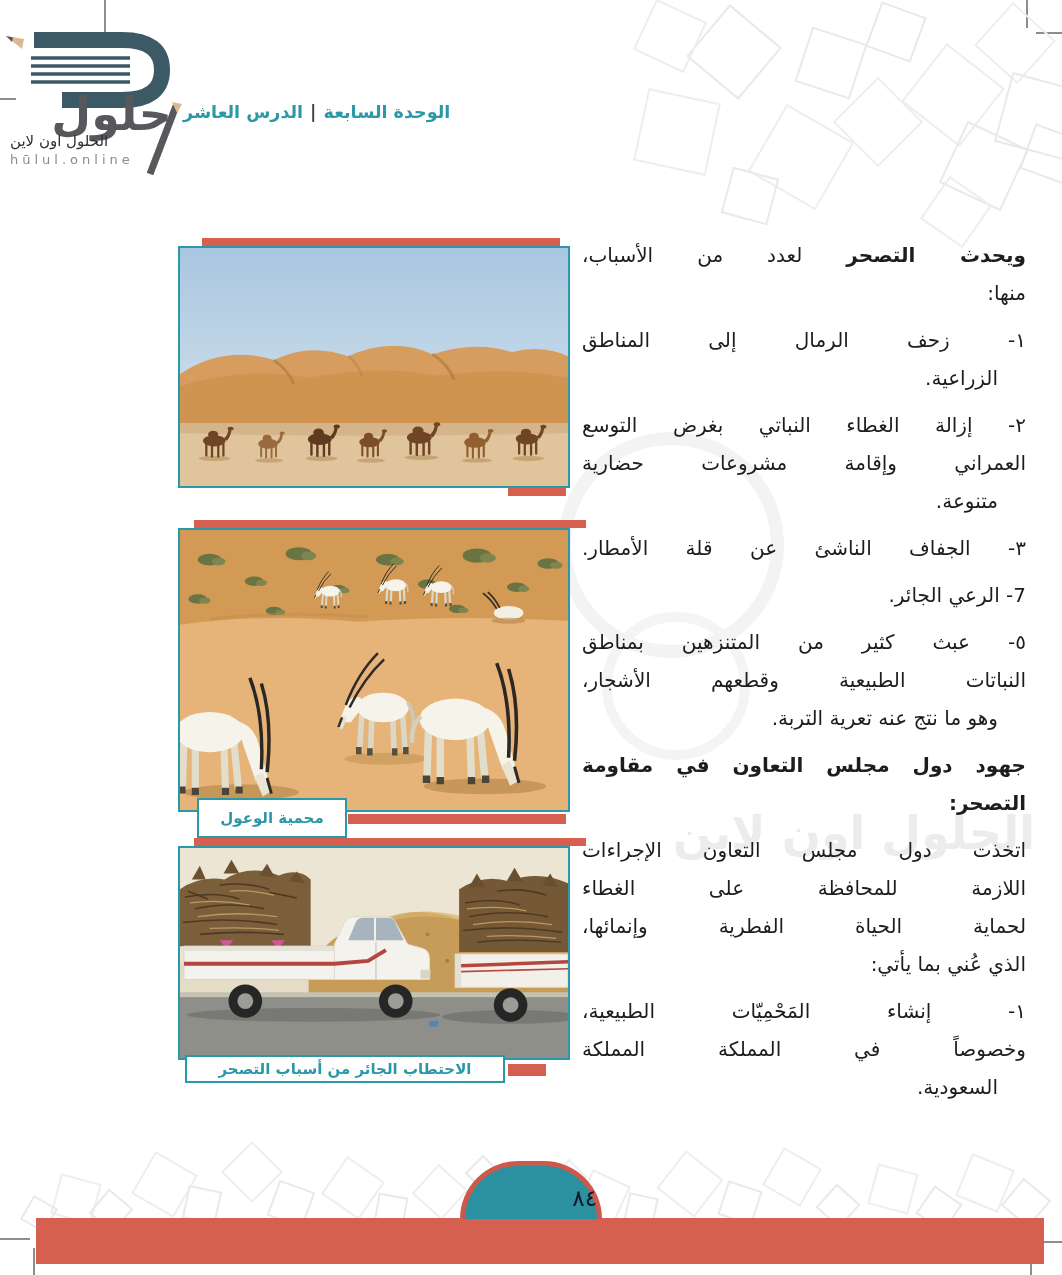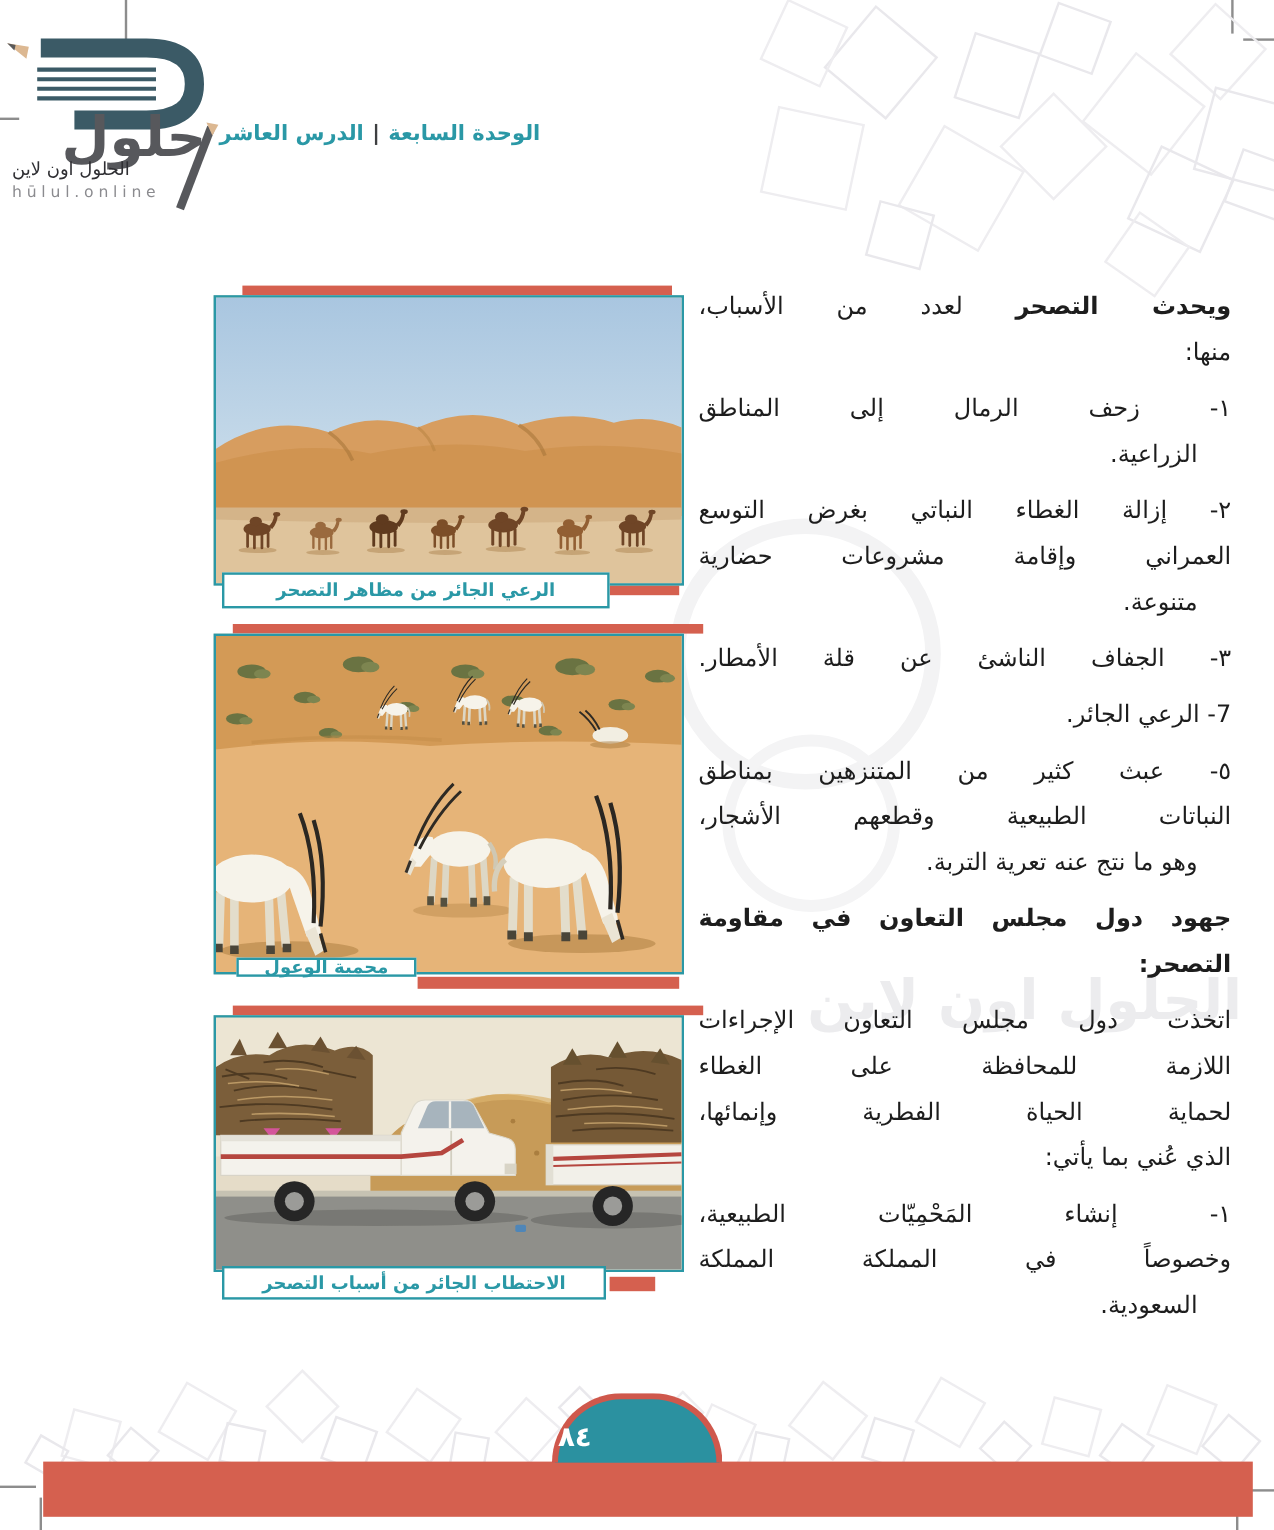--- a/index.html
+++ b/index.html
@@ -34,22 +34,22 @@
   .bold{font-weight:bold;}
   
   .wm-circle{position:absolute;border-radius:50%;z-index:0;}
   .wm-text{position:absolute;left:575px;top:806px;width:460px;direction:rtl;z-index:0;
            font-size:46px;font-weight:bold;color:#ececee;letter-spacing:2px;}
   
   .footer-bar{position:absolute;left:36px;top:1218px;width:1008px;height:46px;background:#d5604f;z-index:2;}
   .pagenum-circle{position:absolute;left:460px;top:1161px;width:142px;height:58px;box-sizing:border-box;
                   background:#2b91a0;border:5px solid #cf584c;border-bottom:none;
                   border-radius:142px 142px 0 0;z-index:3;
-                  display:flex;align-items:flex-end;justify-content:flex-start;
-                  color:#ffffff;font-size:23px;font-weight:bold;padding-bottom:8px;}
+                  display:flex;align-items:flex-end;justify-content:flex-end;
+                  color:#0f172a;font-size:23px;font-weight:normal;padding-bottom:8px;}
 </style>
 </head>
 <body>
 
 <div class="page">
 
   <div class="crop" style="left:104px;top:0;width:2px;height:46px;"></div>
   <div class="crop" style="left:0;top:98px;width:16px;height:2px;"></div>
   <div class="crop" style="left:1026px;top:0;width:2px;height:28px;"></div>
   <div class="crop" style="left:1036px;top:32px;width:26px;height:2px;"></div>
@@ -157,23 +157,20 @@
         <ellipse cx="300" cy="216" rx="15" ry="2.2" fill="#b08a58" opacity="0.55"></ellipse>
         <ellipse cx="352" cy="214" rx="16" ry="2.5" fill="#b08a58" opacity="0.55"></ellipse>
         <use href="#camel" transform="translate(22,188) scale(1.15)" fill="#6f4526"></use>
         <use href="#camel" transform="translate(78,192)" fill="#9a6a3e"></use>
         <use href="#camel" transform="translate(128,186) scale(1.2)" fill="#5f3a1e"></use>
         <use href="#camel" transform="translate(180,190) scale(1.05)" fill="#7c4e28"></use>
         <use href="#camel" transform="translate(228,184) scale(1.25)" fill="#6f4526"></use>
         <use href="#camel" transform="translate(286,190) scale(1.1)" fill="#925f33"></use>
         <use href="#camel" transform="translate(338,186) scale(1.15)" fill="#6f4526"></use>
       </svg>
-    </div>
-    <div class="caption" style="left:7px;top:239px;width:323px;height:30px;">
-      <span>الرعي الجائر من مظاهر التصحر</span>
     </div>
     <div class="accent" style="left:330px;top:246px;width:58px;height:12px;z-index:1;"></div>
   </div>
 
   <div class="figure" style="top:520px;height:312px;">
     <div class="accent" style="left:16px;top:0;width:392px;height:8px;"></div>
     <div class="photo" style="top:8px;width:392px;height:284px;">
       <svg viewBox="0 0 392 284" preserveAspectRatio="none">
         <defs>
           <g id="shrub">
@@ -229,21 +226,21 @@
           <ellipse cx="0" cy="8" rx="17" ry="3" fill="#a87a3c" opacity="0.5"></ellipse>
         </g>
         <ellipse cx="62" cy="266" rx="58" ry="8" fill="#a87a3c" opacity="0.5"></ellipse>
         <ellipse cx="208" cy="232" rx="42" ry="6" fill="#a87a3c" opacity="0.35"></ellipse>
         <ellipse cx="308" cy="260" rx="62" ry="8" fill="#a87a3c" opacity="0.5"></ellipse>
         <use href="#orxg" transform="translate(30,205) scale(1.45)"></use>
         <use href="#orx" transform="translate(205,180) scale(1.25)"></use>
         <use href="#orxg" transform="translate(278,192) scale(1.5)"></use>
       </svg>
     </div>
-    <div class="caption" style="left:19px;top:278px;width:150px;height:16px;">
+    <div class="caption" style="left:19px;top:278px;width:150px;height:40px;">
       <span>محمية الوعول</span>
     </div>
     <div class="accent" style="left:170px;top:294px;width:218px;height:10px;z-index:1;"></div>
   </div>
 
   <div class="figure" style="top:838px;height:236px;">
     <div class="accent" style="left:16px;top:0;width:392px;height:8px;"></div>
     <div class="photo" style="top:8px;width:392px;height:214px;">
       <svg viewBox="0 0 392 214" preserveAspectRatio="none">
         <rect width="392" height="214" fill="#ece5d3"></rect>

